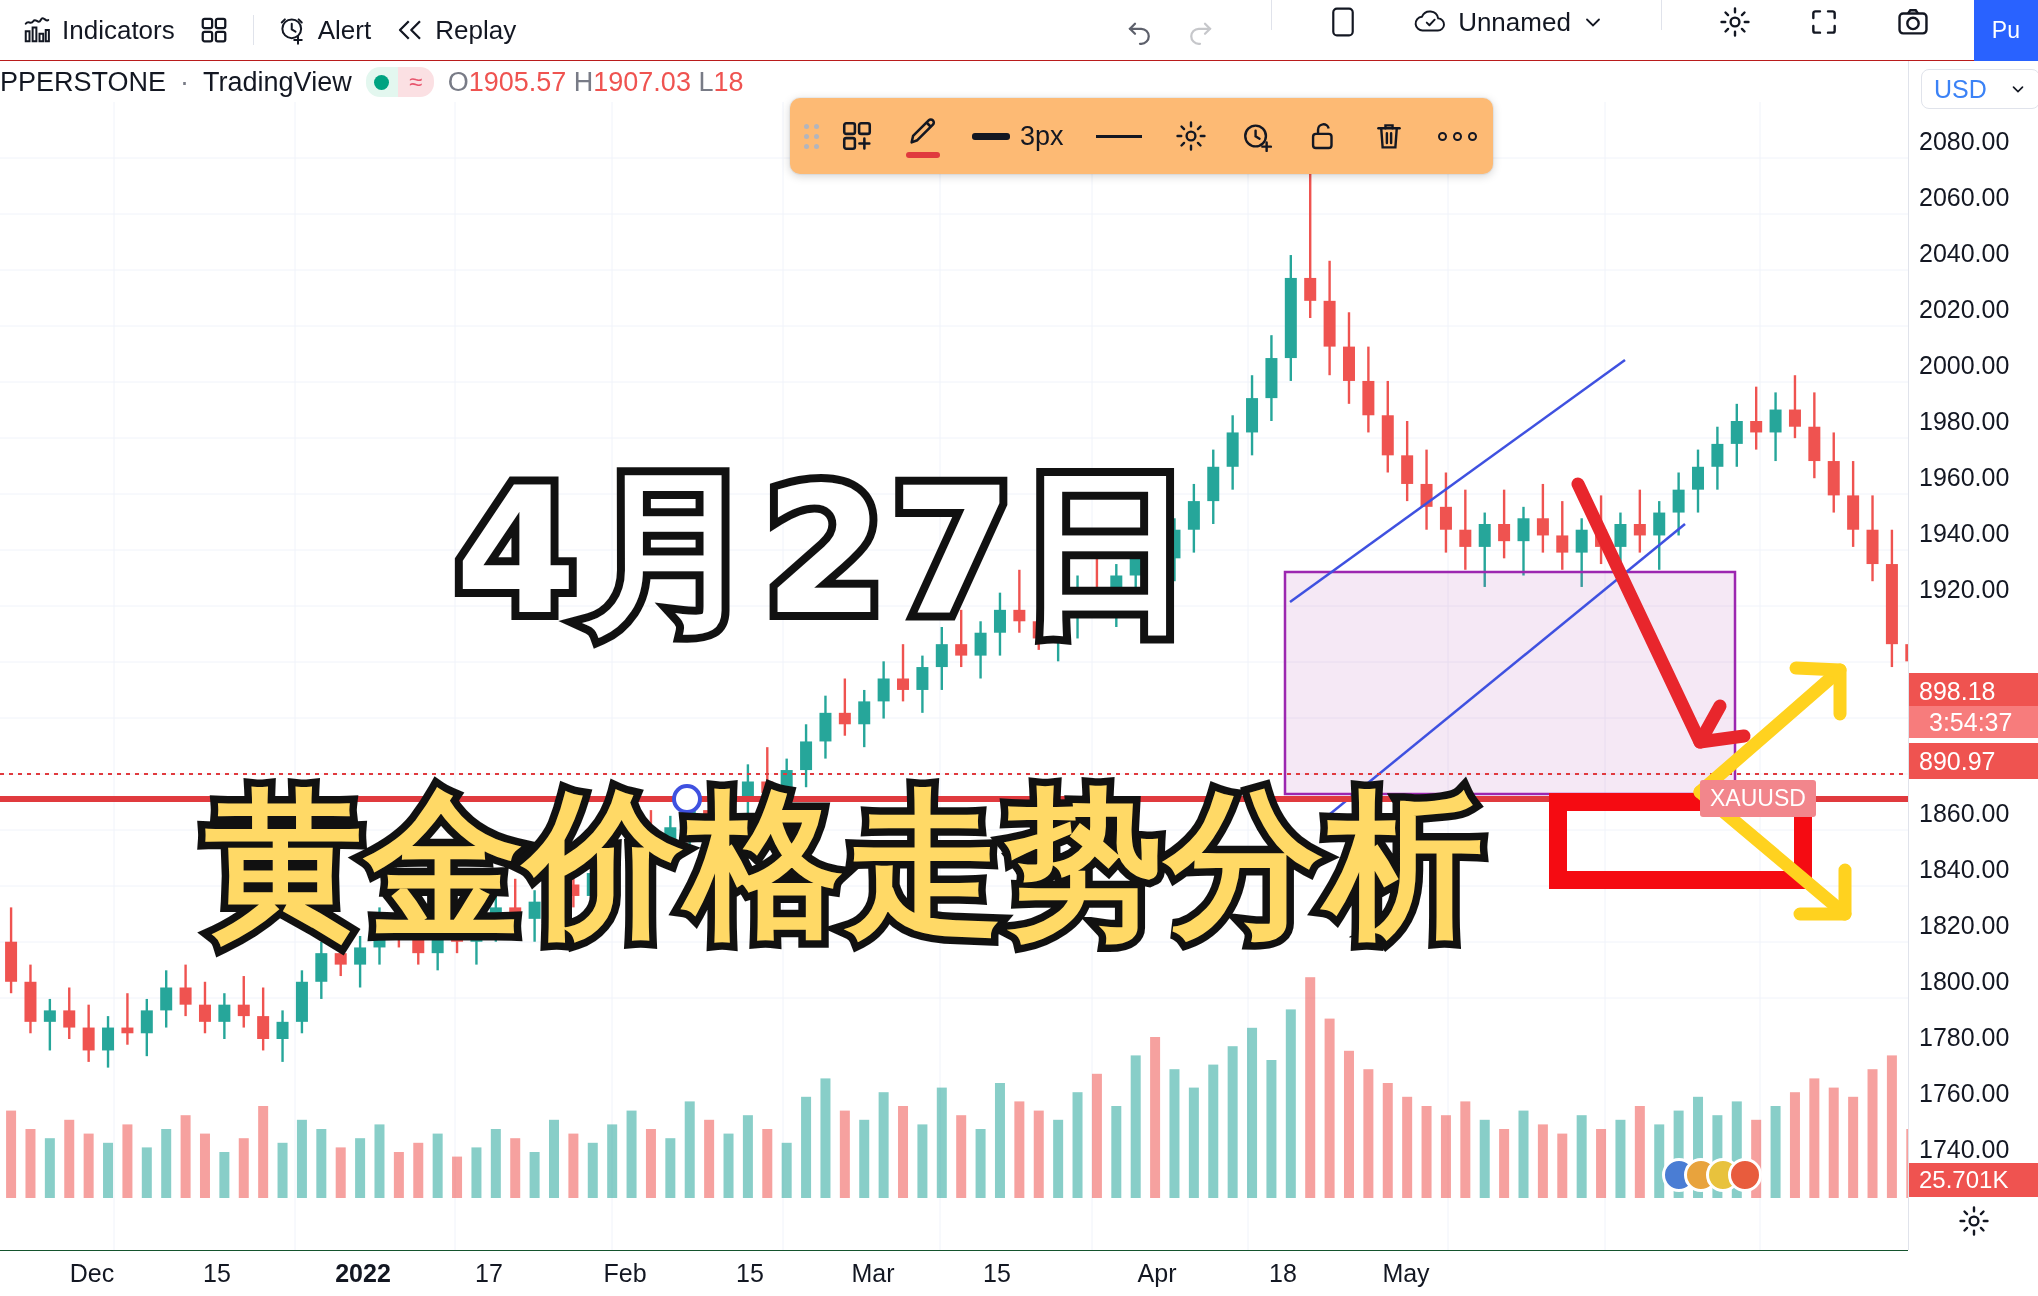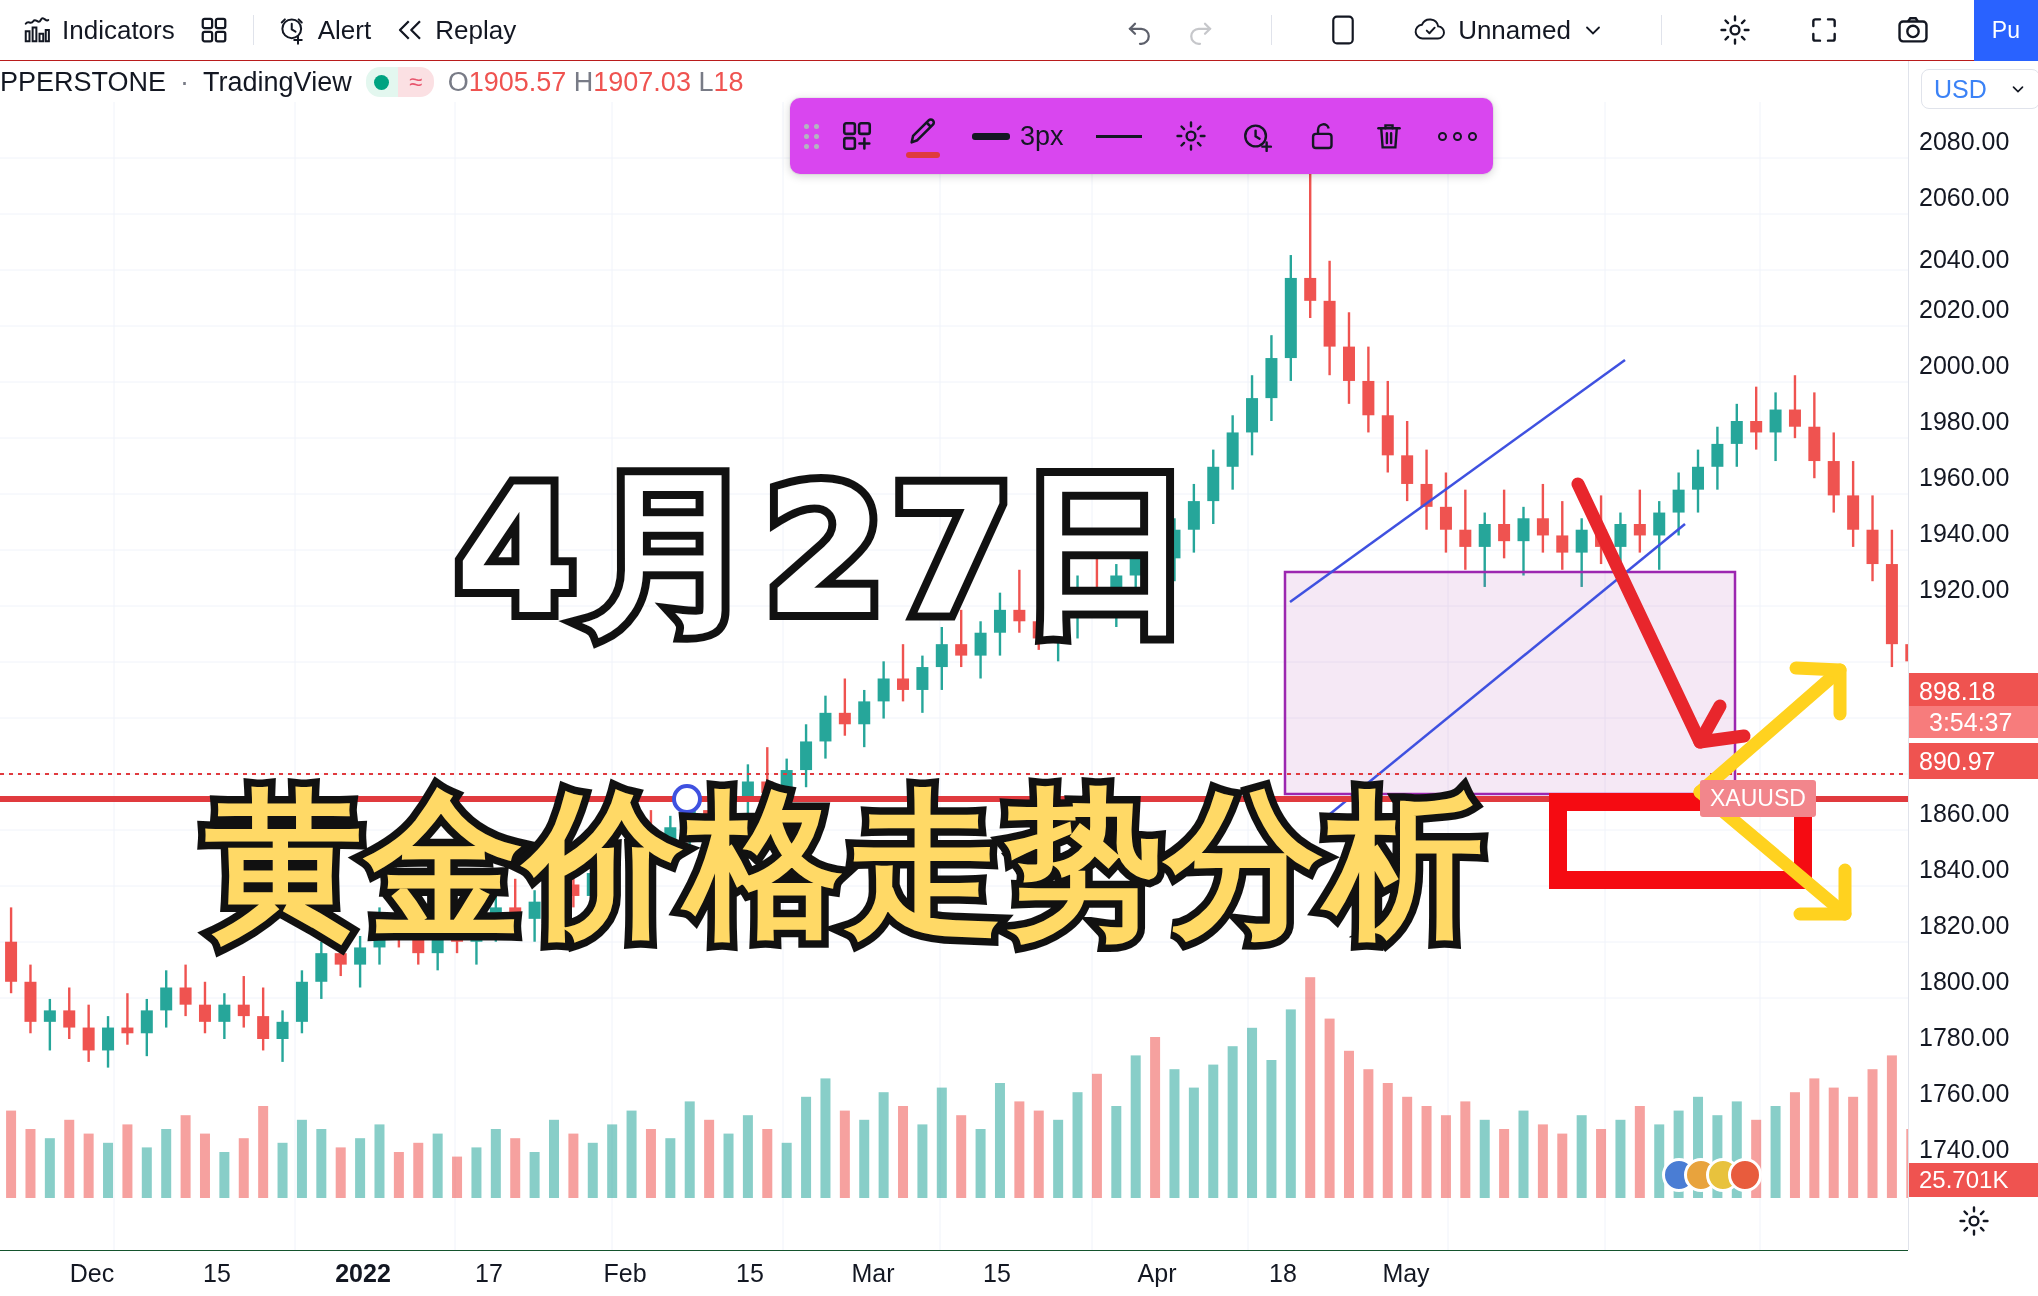--- a/index.html
+++ b/index.html
@@ -11,21 +11,21 @@
   }
   #app { position: relative; width: 2038px; height: 1296px; background:#fff; }
 
   
   .topbar {
     position: absolute; top:0; left:0; width:2038px; height:61px;
     background:#ffffff; border-bottom:1px solid #b91c1c;
     display:flex; align-items:center;
   }
   .tb-left { display:flex; align-items:center; height:100%; padding-left:10px; }
-  .tb-right { display:flex; align-items:center; height:100%; margin-left:auto;gap:32px; }
+  .tb-right { display:flex; height:100%; margin-left:auto;gap:32px; }
   .tb-btn {
     display:flex; align-items:center; gap:10px;
     height:44px; padding:0 12px; border-radius:7px;
     color:#131722; font-size:26px; cursor:pointer; white-space:nowrap;
   }
   .tb-sep { width:1px; height:30px; background:#e0e3eb; margin:0 12px; }
   .icon { display:inline-flex; align-items:center; justify-content:center; }
   .pub-btn {
     height:61px; min-width:60px; padding:0 18px; background:#2962ff; color:#fff;
     font-size:23px; display:flex; align-items:center; cursor:pointer;
@@ -47,21 +47,21 @@
   .pill-green { background:#e3f7ef; width:32px; height:30px; display:flex; align-items:center; justify-content:center; }
   .pill-green i { width:15px; height:15px; border-radius:50%; background:#00a381; display:block; }
   .pill-pink { background:#fbe0e3; width:36px; height:30px; display:flex; align-items:center; justify-content:center;
                color:#e8556d; font-size:24px; }
   .ohlc { color:#787b86; font-size:27px; }
   .ohlc b { color:#ef5350; font-weight:400; }
 
   
   .draw-toolbar {
     position:absolute; top:98px; left:790px; height:76px;
-    background:#d946ef; border-radius:10px;
+    background:#fdba74; border-radius:10px;
     box-shadow:0 2px 10px rgba(0,0,0,.18), 0 0 0 1px rgba(0,0,0,.04);
     display:flex; align-items:center; z-index:20;
   }
   .dt-item { height:76px; display:flex; align-items:center; justify-content:center;
              padding:0 16px; cursor:pointer; border-radius:8px; }
   .dt-grip { width:34px; display:grid; grid-template-columns:repeat(2,5px);
              grid-template-rows:repeat(3,5px); gap:5px; padding:0 14px; }
   .dt-grip span { width:5px; height:5px; background:#b2b5be; border-radius:50%; }
   .dt-px { font-size:27px; color:#131722; display:flex; align-items:center; gap:10px; }
   .dt-px .bar { width:38px; height:7px; background:#131722; border-radius:3px; }
@@ -950,21 +950,21 @@
       <span>USD</span>
       <span class="icon">
         <svg width="18" height="18" viewBox="0 0 24 24" fill="none" stroke="#131722" stroke-width="2.2" stroke-linecap="round">
           <path d="M6 9.5l6 6 6-6"></path>
         </svg>
       </span>
     </div>
 
     <div class="price-lab" style="top:66px;">2080.00</div>
     <div class="price-lab" style="top:122px;">2060.00</div>
-    <div class="price-lab" style="top:184px;">2040.00</div>
+    <div class="price-lab" style="top:178px;">2040.00</div>
     <div class="price-lab" style="top:234px;">2020.00</div>
     <div class="price-lab" style="top:290px;">2000.00</div>
     <div class="price-lab" style="top:346px;">1980.00</div>
     <div class="price-lab" style="top:402px;">1960.00</div>
     <div class="price-lab" style="top:458px;">1940.00</div>
     <div class="price-lab" style="top:514px;">1920.00</div>
 
     <div class="badge badge-price" style="top:612px;">898.18</div>
     <div class="badge badge-soft" style="top:645px;">3:54:37</div>
     <div class="badge badge-price" style="top:682px;">890.97</div>

